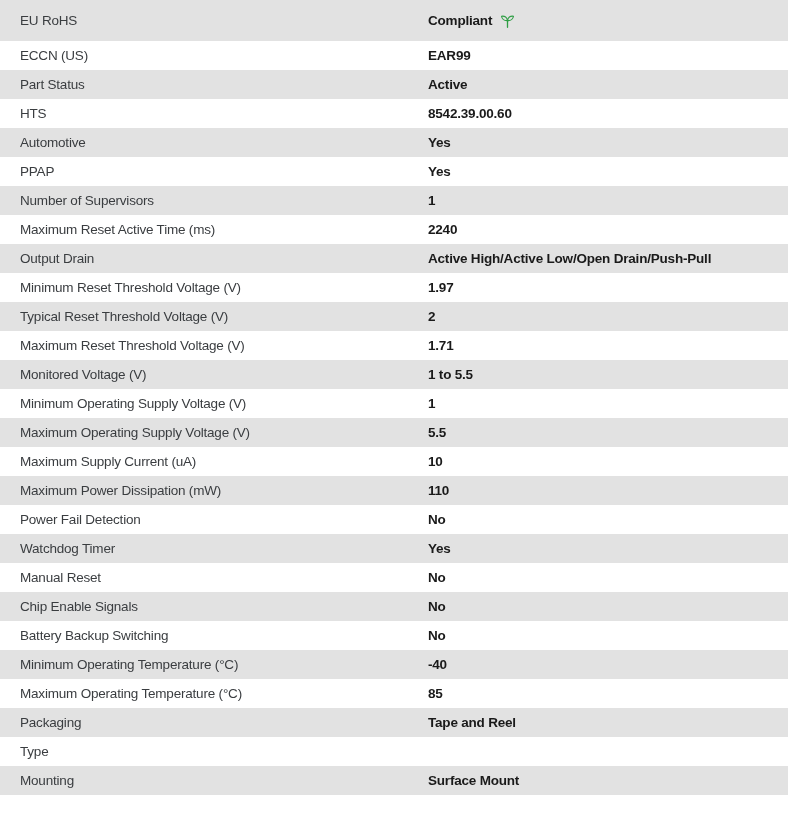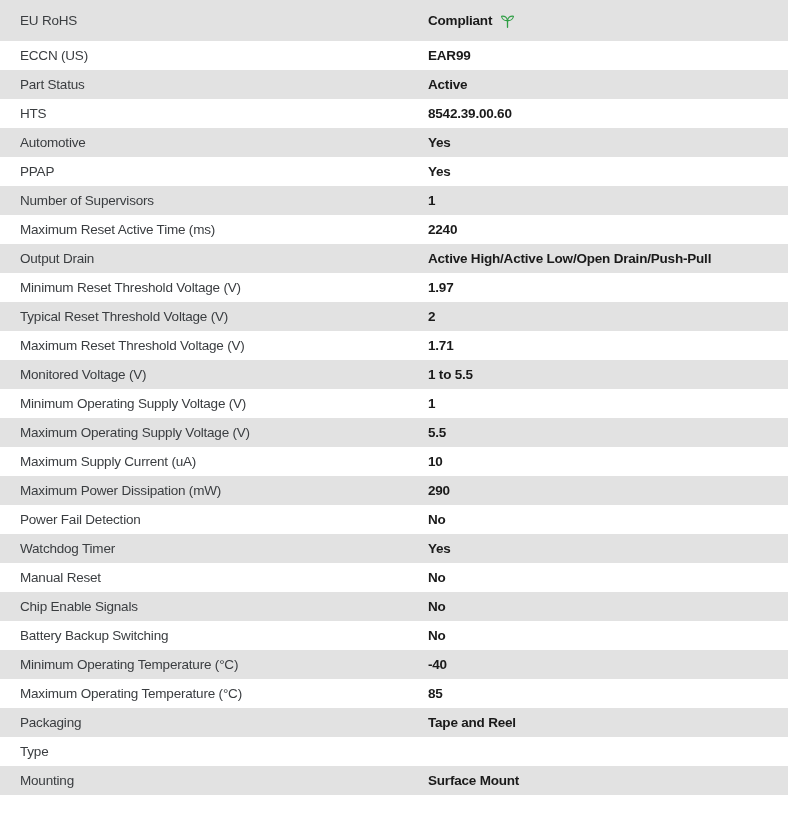--- a/index.html
+++ b/index.html
@@ -151,21 +151,21 @@
     <div class="row">
     <div class="cell label">Maximum Supply Current (uA)</div>
     <div class="cell value">
       <span>10</span>
 
     </div>
   </div>
     <div class="row alt">
     <div class="cell label">Maximum Power Dissipation (mW)</div>
     <div class="cell value">
-      <span>290</span>
+      <span>110</span>
 
     </div>
   </div>
     <div class="row">
     <div class="cell label">Power Fail Detection</div>
     <div class="cell value">
       <span>No</span>
 
     </div>
   </div>

